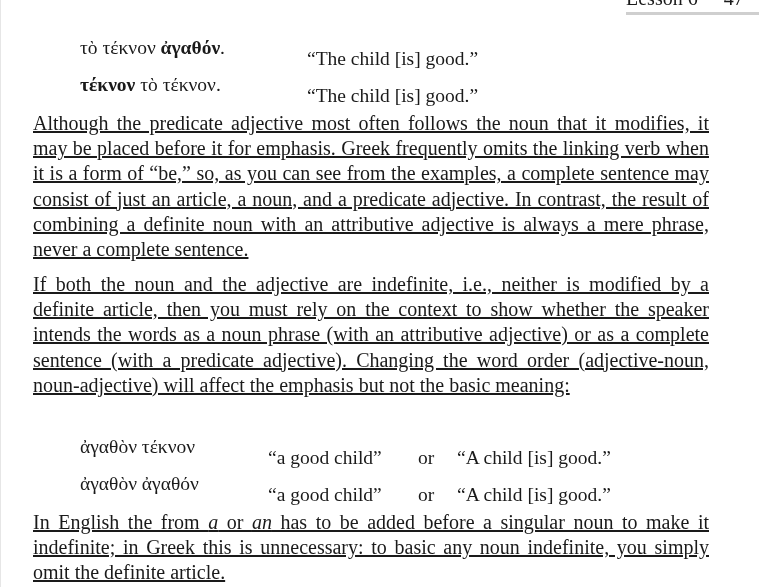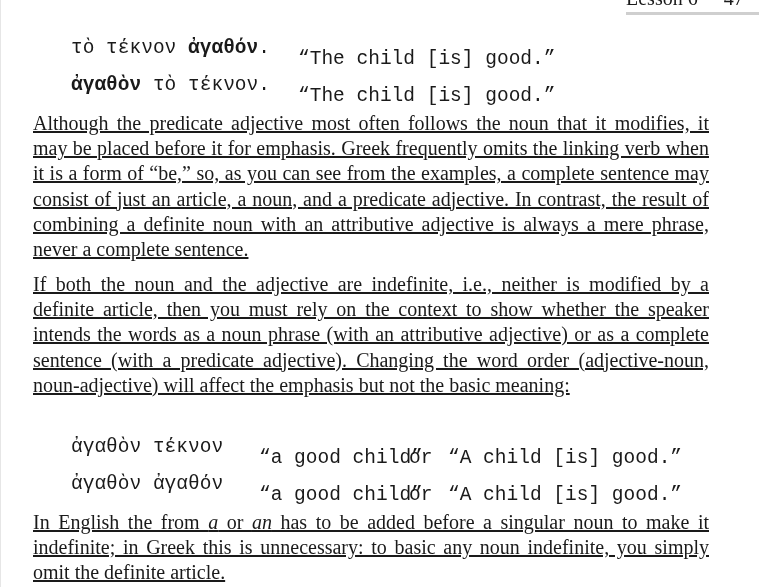--- a/index.html
+++ b/index.html
@@ -11,21 +11,21 @@
     }
     .edge { position: absolute; left: 0; top: 0; width: 1px; height: 587px; background: #e6e6e6; }
     .running-head {
       position: absolute; top: -13px; left: 626px; width: 140px;
       font-size: 20px; white-space: nowrap; color: #1a1a1a;
     }
     .running-head .page-num { margin-left: 26px; }
     .head-rule {
       position: absolute; top: 12px; left: 626px; width: 133px; height: 3px; background: #cfcfcf;
     }
-    .ex-row { position: absolute; left: 71px; font-size: 19.5px; white-space: nowrap; font-family: Liberation Mono, monospace; }
+    .ex-row { position: absolute; left: 80px; font-size: 19.5px; white-space: nowrap; }
     .ex-row .gk { display: inline-block; }
     .ex-row .en { position: absolute; white-space: nowrap; margin-top: 11px; }
     .b { font-weight: bold; }
     .para {
       position: absolute; left: 33px; width: 676px;
       font-size: 20px; line-height: 25.2px;
       text-align: justify; margin: 0; text-decoration: underline;
     }
     .para i { font-style: italic; }
   </style>
@@ -37,21 +37,21 @@
 <div class="running-head">
   <span>Lesson 6</span><span class="page-num">47</span>
 </div>
 <div class="head-rule"></div>
 
 <div class="ex-row" style="top:37px;">
   <span class="gk"><span>τὸ τέκνον </span><span class="b">ἀγαθόν</span><span>.</span></span>
   <span class="en" style="left:227px;">“The child [is] good.”</span>
 </div>
 <div class="ex-row" style="top:74px;">
-  <span class="gk"><span></span><span class="b">ἀγαθὸν</span><span> τὸ τέκνον.</span></span>
+  <span class="gk"><span></span><span class="b">τέκνον</span><span> τὸ τέκνον.</span></span>
   <span class="en" style="left:227px;">“The child [is] good.”</span>
 </div>
 
 <p class="para" style="top:111px;">Although the predicate adjective most often follows the noun that it modifies, it may be placed before it for emphasis. Greek frequently omits the linking verb when it is a form of “be,” so, as you can see from the examples, a complete sentence may consist of just an article, a noun, and a predicate adjective. In contrast, the result of combining a definite noun with an attributive adjective is always a mere phrase, never a complete sentence.</p>
 
 <p class="para" style="top:272px;">If both the noun and the adjective are indefinite, i.e., neither is modified by a definite article, then you must rely on the context to show whether the speaker intends the words as a noun phrase (with an attributive adjective) or as a complete sentence (with a predicate adjective). Changing the word order (adjective-noun, noun-adjective) will affect the emphasis but not the basic meaning:</p>
 
 <div class="ex-row" style="top:436px;text-align:center;">
   <span class="gk">ἀγαθὸν τέκνον</span>
   <span class="en" style="left:188px;">“a good child”</span>

